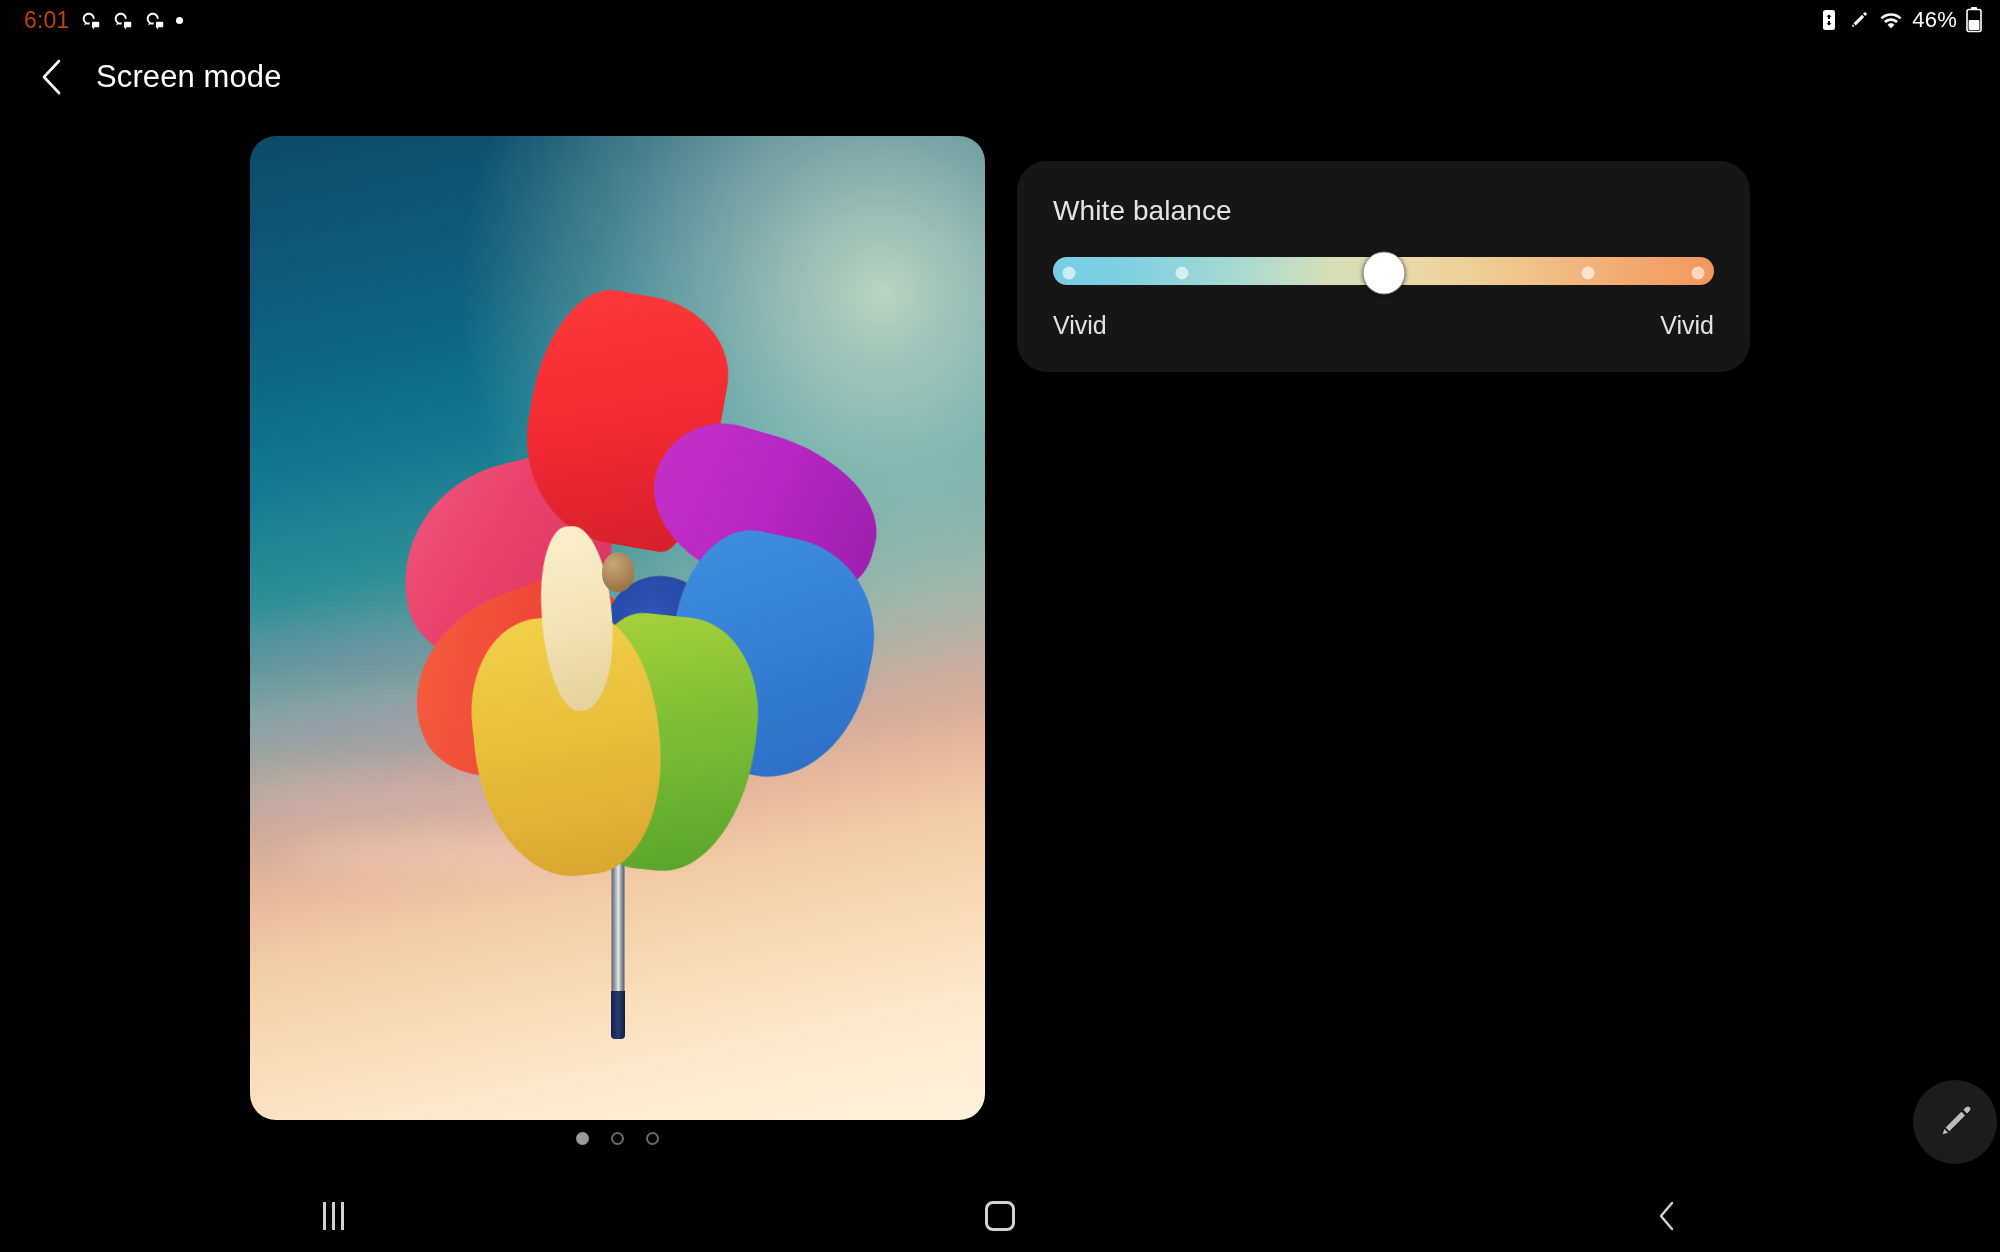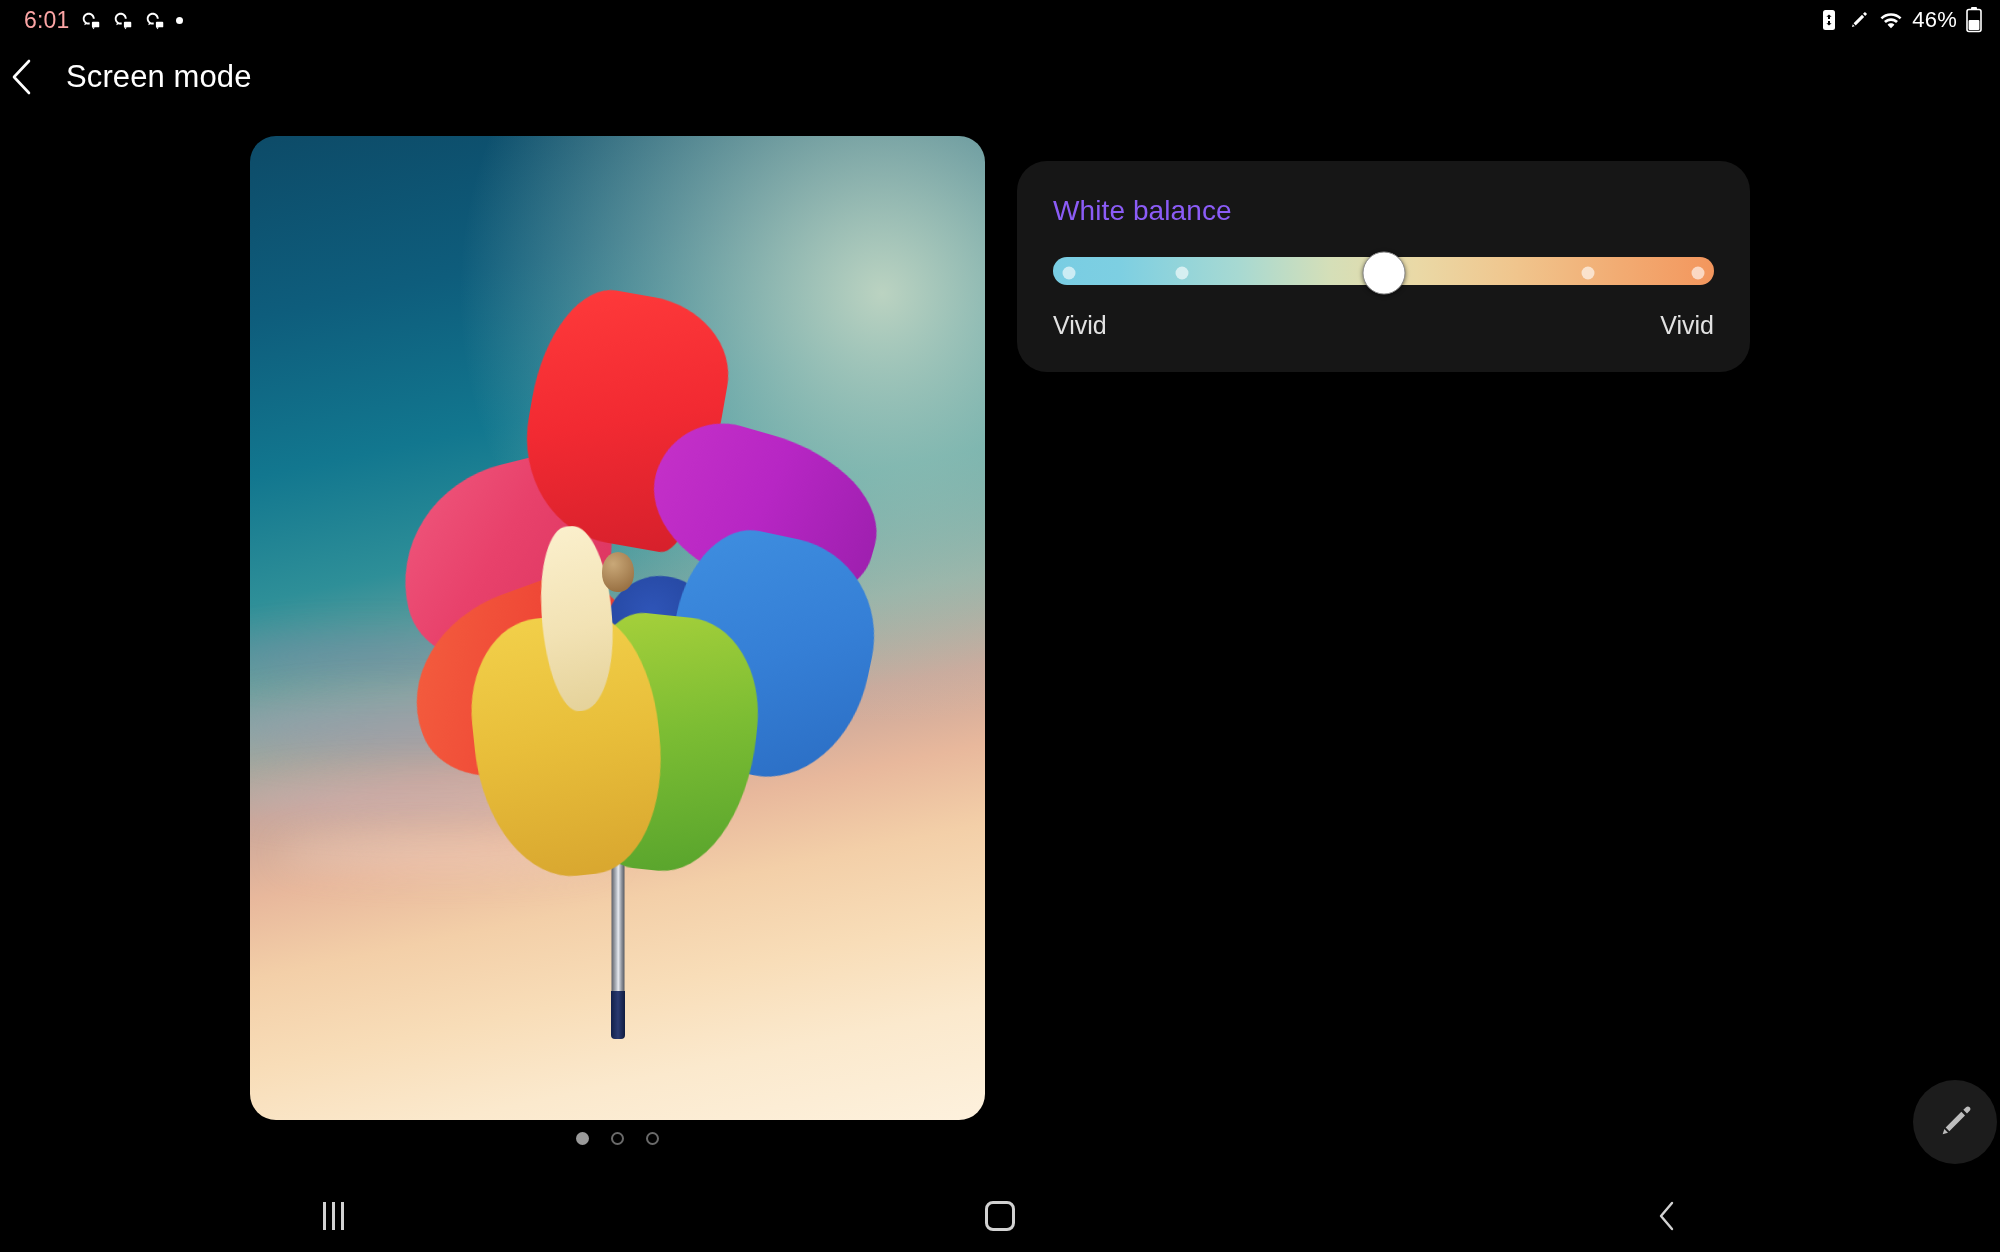--- a/index.html
+++ b/index.html
@@ -11,30 +11,30 @@
   }
   .screen { position:relative; width:2000px; height:1252px; background:#000; }
 
   
   .statusbar{
     position:absolute; left:0; top:0; width:2000px; height:40px;
     display:flex; align-items:center; justify-content:space-between;
     padding:0 18px 0 24px;
   }
   .sb-left{ display:flex; align-items:center; gap:10px; }
-  .sb-clock{ color:#fca5a5; font-size:23px; letter-spacing:.2px; }
+  .sb-clock{ color:#c2410c; font-size:23px; letter-spacing:.2px; }
   .sb-right{ display:flex; align-items:center; gap:9px; }
   .sb-pct{ color:#fff; font-size:22px; letter-spacing:.2px; }
   .discord-ico{ width:22px; height:22px; display:block; }
   .dot-ico{ width:7px; height:7px; border-radius:50%; background:#fff; display:block; }
 
   
   .header{
     position:absolute; left:0; top:44px; width:2000px; height:66px;
-    display:flex; align-items:center; gap:22px; 
+    display:flex; align-items:center; gap:22px; padding-left:30px;
   }
   .back-btn{ width:44px; height:44px; display:flex; align-items:center; justify-content:center; cursor:pointer;}
   .page-title{ color:#fff; font-size:31px; letter-spacing:.1px; }
 
   
   .preview-wrap{
     position:absolute; left:250px; top:136px; width:735px; height:984px;
   }
   .preview{
     position:relative; width:735px; height:984px;
@@ -175,21 +175,21 @@
     content:""; position:absolute; left:50%; top:50%;
     width:19px; height:19px; border-radius:50%; background:#2f7ff0;
     transform:translate(-50%,-50%);
   }
   .mode-label{ color:#fff; font-size:28px; letter-spacing:.1px; }
   .divider{
     height:1px; background:#2b2b2b; margin-left:118px; margin-right:30px;
   }
 
   .wb-card{ margin-top:25px; padding:34px 36px 32px; }
-  .wb-title{ color:#8b5cf6; font-size:28px; margin-bottom:30px; letter-spacing:.1px; }
+  .wb-title{ color:#e5e5e5; font-size:28px; margin-bottom:30px; letter-spacing:.1px; }
   .slider{ position:relative; height:32px; }
   .track{
     position:absolute; left:0; top:0; width:100%; height:28px;
     border-radius:14px;
     background:linear-gradient(90deg,
       #79cde3 0%, #7dcfe2 10%, #a7d9d2 28%,
       #d5dfb8 42%, #ead9a6 55%, #f0c58d 70%,
       #f2ab72 86%, #f3965d 100%);
   }
   .tick{

